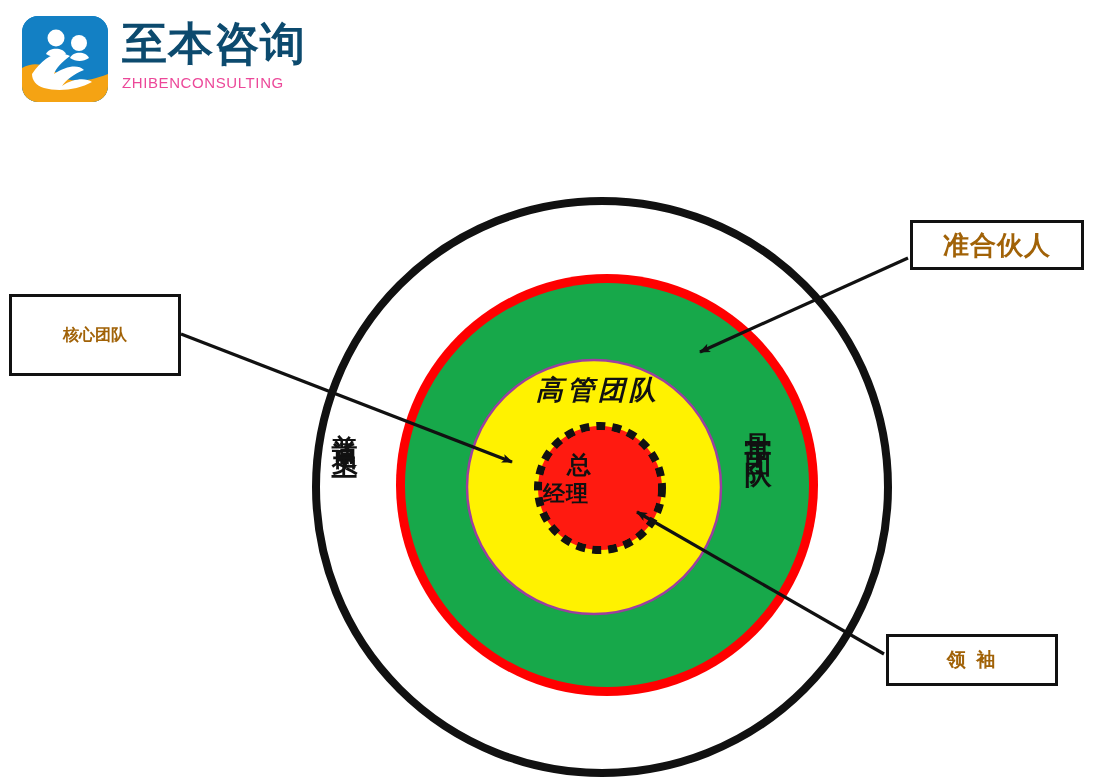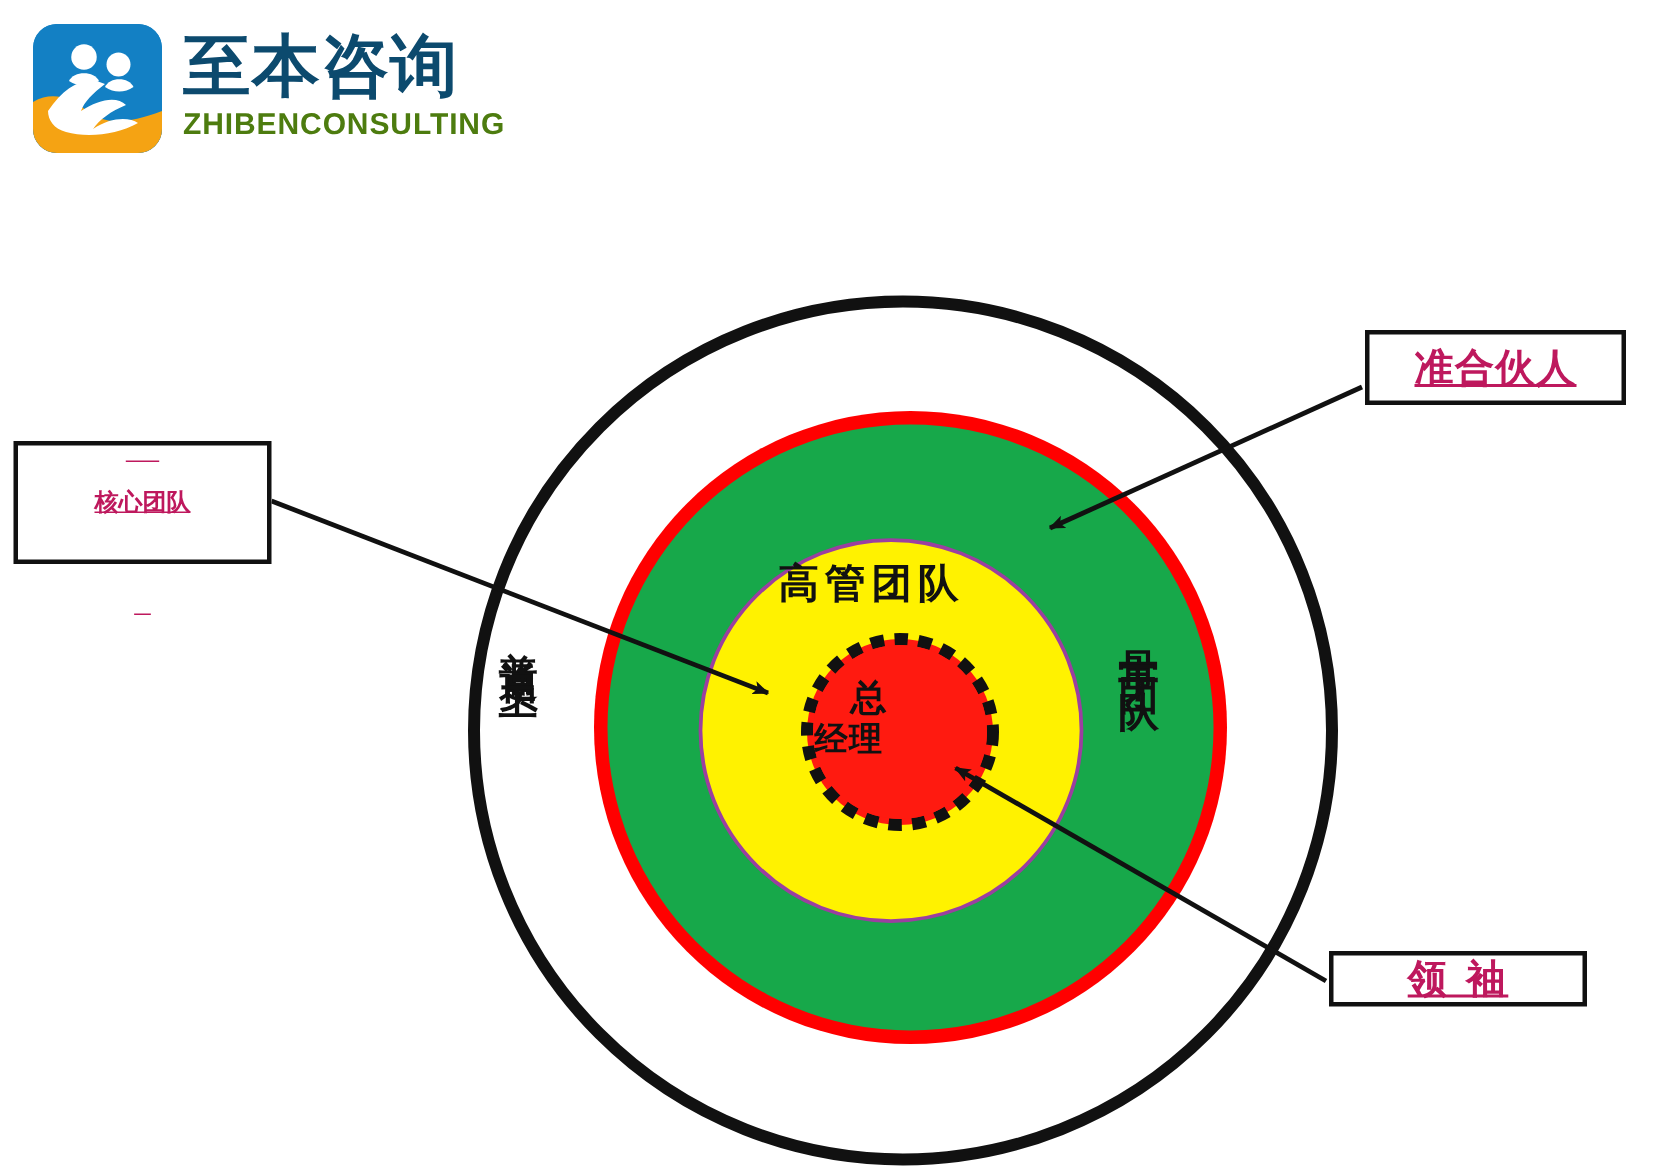--- a/index.html
+++ b/index.html
@@ -45,23 +45,23 @@
     font-family: "DejaVu Sans", "Liberation Sans", sans-serif;
     font-size: 45px;
     font-weight: 700;
     color: #0c4a6e;
     letter-spacing: 1px;
     line-height: 52px;
     white-space: nowrap;
   }
   #logo-en {
     font-family: "Liberation Sans", sans-serif;
-    font-size: 20px;
-    font-weight: 700;
-    color: #4d7c0f;
+    font-size: 15px;
+    font-weight: 400;
+    color: #ec4899;
     letter-spacing: 0.6px;
     line-height: 22px;
     white-space: nowrap;
     margin-top: 2px;
   }
 
   
   #diagram {
     position: absolute;
     left: 0;
@@ -90,25 +90,26 @@
     line-height: 30px;
   }
   #label-backbone {
     left: 742px;
     top: 412px;
     font-size: 27px;
     letter-spacing: 9px;
     line-height: 32px;
   }
   #label-exec {
-    left: 519px;
+    left: 536px;
     top: 374px;
     font-size: 27px;
     letter-spacing: 4px;
     line-height: 32px;
+    font-style: italic;
   }
   #label-gm-1 {
     left: 567px;
     top: 452px;
     font-size: 24px;
     line-height: 26px;
   }
   #label-gm-2 {
     left: 543px;
     top: 481px;
@@ -121,24 +122,23 @@
   .callout {
     position: absolute;
     background: #ffffff;
     border: 3.5px solid #111111;
     box-sizing: border-box;
     display: flex;
     align-items: center;
     justify-content: center;
     font-family: "DejaVu Sans", "Liberation Sans", sans-serif;
     font-weight: 700;
-    color: #be185d;
+    color: #a16207;
     white-space: pre;
     text-align: center;
-    text-decoration: underline;
   }
   #callout-core {
     left: 9px;
     top: 294px;
     width: 172px;
     height: 82px;
     font-size: 16px;
     line-height: 34px;
     letter-spacing: 0px;
   }
@@ -148,22 +148,22 @@
     top: 220px;
     width: 174px;
     height: 50px;
     font-size: 26px;
     letter-spacing: 1px;
   }
   #callout-leader {
     left: 886px;
     top: 634px;
     width: 172px;
-    height: 37px;
-    font-size: 26px;
+    height: 52px;
+    font-size: 19px;
     letter-spacing: 2px;
   }
 </style>
 </head>
 <body>
 
 <div id="logo-area">
   <div id="logo-mark">
     <svg width="86" height="86" viewBox="0 0 86 86" xmlns="http://www.w3.org/2000/svg">
       <rect x="0" y="0" width="86" height="86" rx="15" ry="15" fill="#1380c4"></rect>

